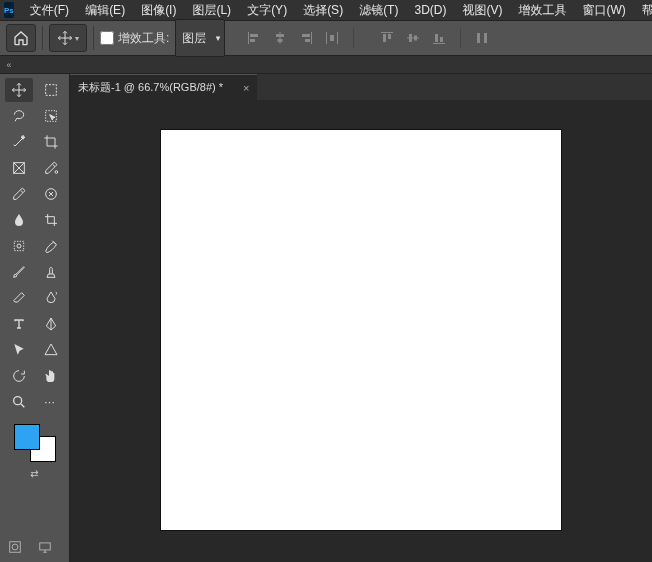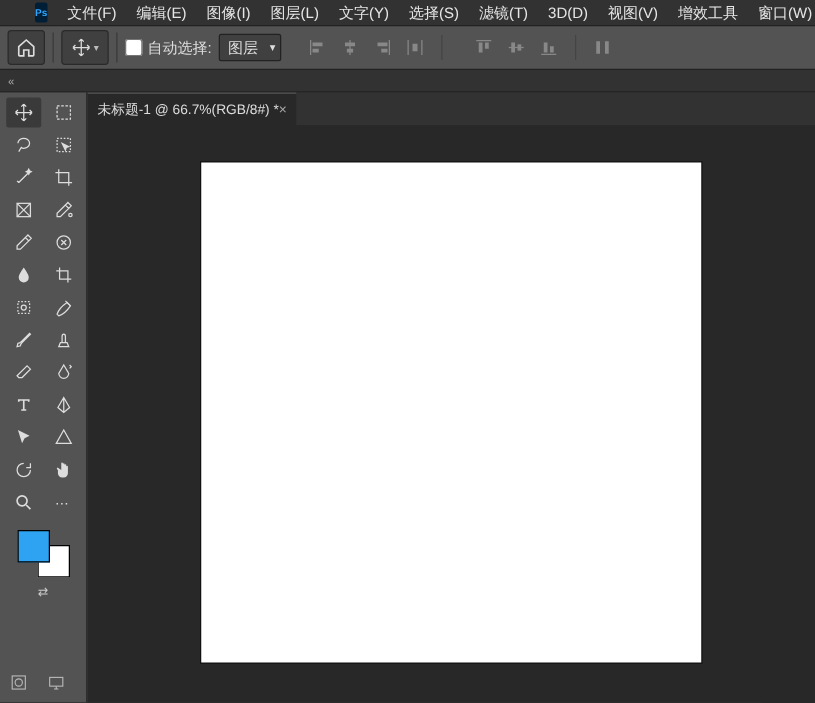--- a/index.html
+++ b/index.html
@@ -11,21 +11,20 @@
     color: #e6e6e6;
     overflow: hidden;
     position: relative;
   }
   .menubar {
     height: 20px;
     display: flex;
     align-items: center;
     background: #323232;
     padding-left: 4px;
-    margin-left: 24px;
   }
   .ps-logo {
     width: 16px; height: 16px;
     background: #001e36;
     color: #31a8ff;
     font-size: 8px;
     font-weight: bold;
     display: flex; align-items: center; justify-content: center;
     margin-right: 8px;
     border-radius: 2px;
@@ -57,21 +56,21 @@
   .opt-sep {
     width: 1px; height: 24px; background: #3a3a3a;
   }
   .opt-check {
     display: flex; align-items: center; gap: 4px;
     font-size: 12px; color: #ddd;
   }
   .opt-check input { width: 14px; height: 14px; accent-color: #555; }
   .opt-select {
     background: #404040; border: 1px solid #222; color: #ddd;
-    height: 22px; padding: 0 18px 0 6px; border-radius: 2px;
+    height: 38px; padding: 0 18px 0 6px; border-radius: 2px;
     font-size: 12px; position: relative;
     display: flex; align-items: center;
   }
   .opt-select::after { content: "▾"; position: absolute; right: 4px; font-size: 9px; }
   .align-group { display: flex; gap: 4px; margin-left: 12px; }
   .align-btn {
     width: 22px; height: 22px;
     display: flex; align-items: center; justify-content: center;
     color: #777;
   }
@@ -133,21 +132,21 @@
   .tabbar {
     height: 26px;
     background: #323232;
     display: flex; align-items: flex-end;
   }
   .tab {
     height: 26px;
     background: #282828;
     border-top: 1px solid #555;
     padding: 0 8px;
-    display: flex; align-items: center; gap: 0;
+    display: flex; align-items: center; gap: 20px;
     font-size: 11px; color: #ddd;
   }
   .tab-close { font-size: 11px; color: #aaa; }
   .canvas-wrap {
     flex: 1; display: flex; align-items: flex-start; justify-content: center;
     padding-top: 30px;
   }
   .canvas {
     width: 400px; height: 400px; background: #fff;
     box-shadow: 0 0 0 1px #111;
@@ -185,21 +184,21 @@
   <div class="opt-sep"></div>
   <div class="opt-btn" style="width:38px">
     <svg viewBox="0 0 24 24" width="16" height="16" stroke="#ddd" fill="none" stroke-width="1.5">
         <path d="M12 2v20M2 12h20M12 2l-3 3M12 2l3 3M12 22l-3-3M12 22l3-3M2 12l3-3M2 12l3 3M22 12l-3-3M22 12l-3 3"></path>
       </svg>
     <span style="font-size:8px;margin-left:2px;color:#bbb">▾</span>
   </div>
   <div class="opt-sep"></div>
   <label class="opt-check">
     <input type="checkbox" style="">
-    <span>自动选择:</span>
+    <span>增效工具:</span>
   </label>
   <div class="opt-select">
     <span>图层</span>
   </div>
 
   <div class="align-group">
     <div class="align-btn">
         <svg width="16" height="16" viewBox="0 0 16 16" fill="#888">
           <rect x="2" y="2" width="1" height="12"></rect>
           <rect x="4" y="4" width="8" height="3"></rect>

